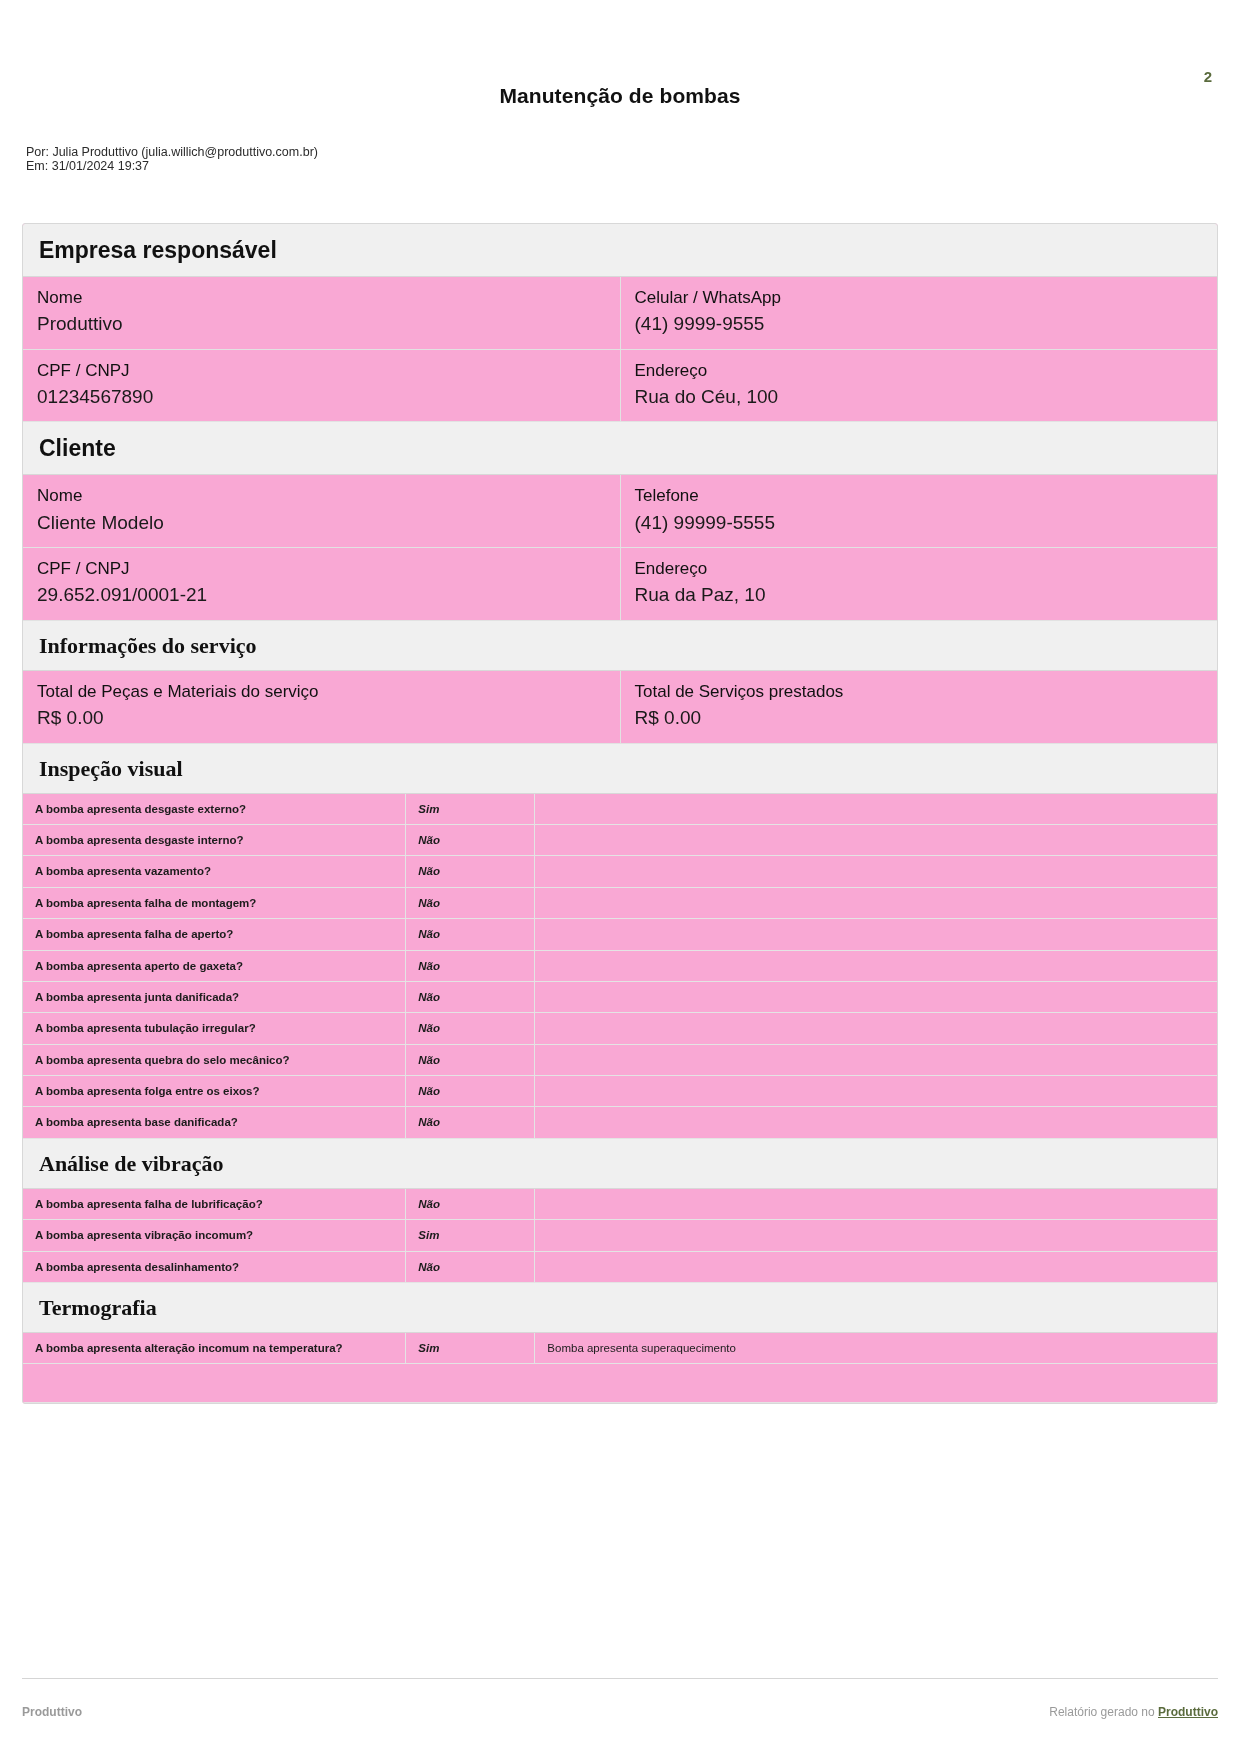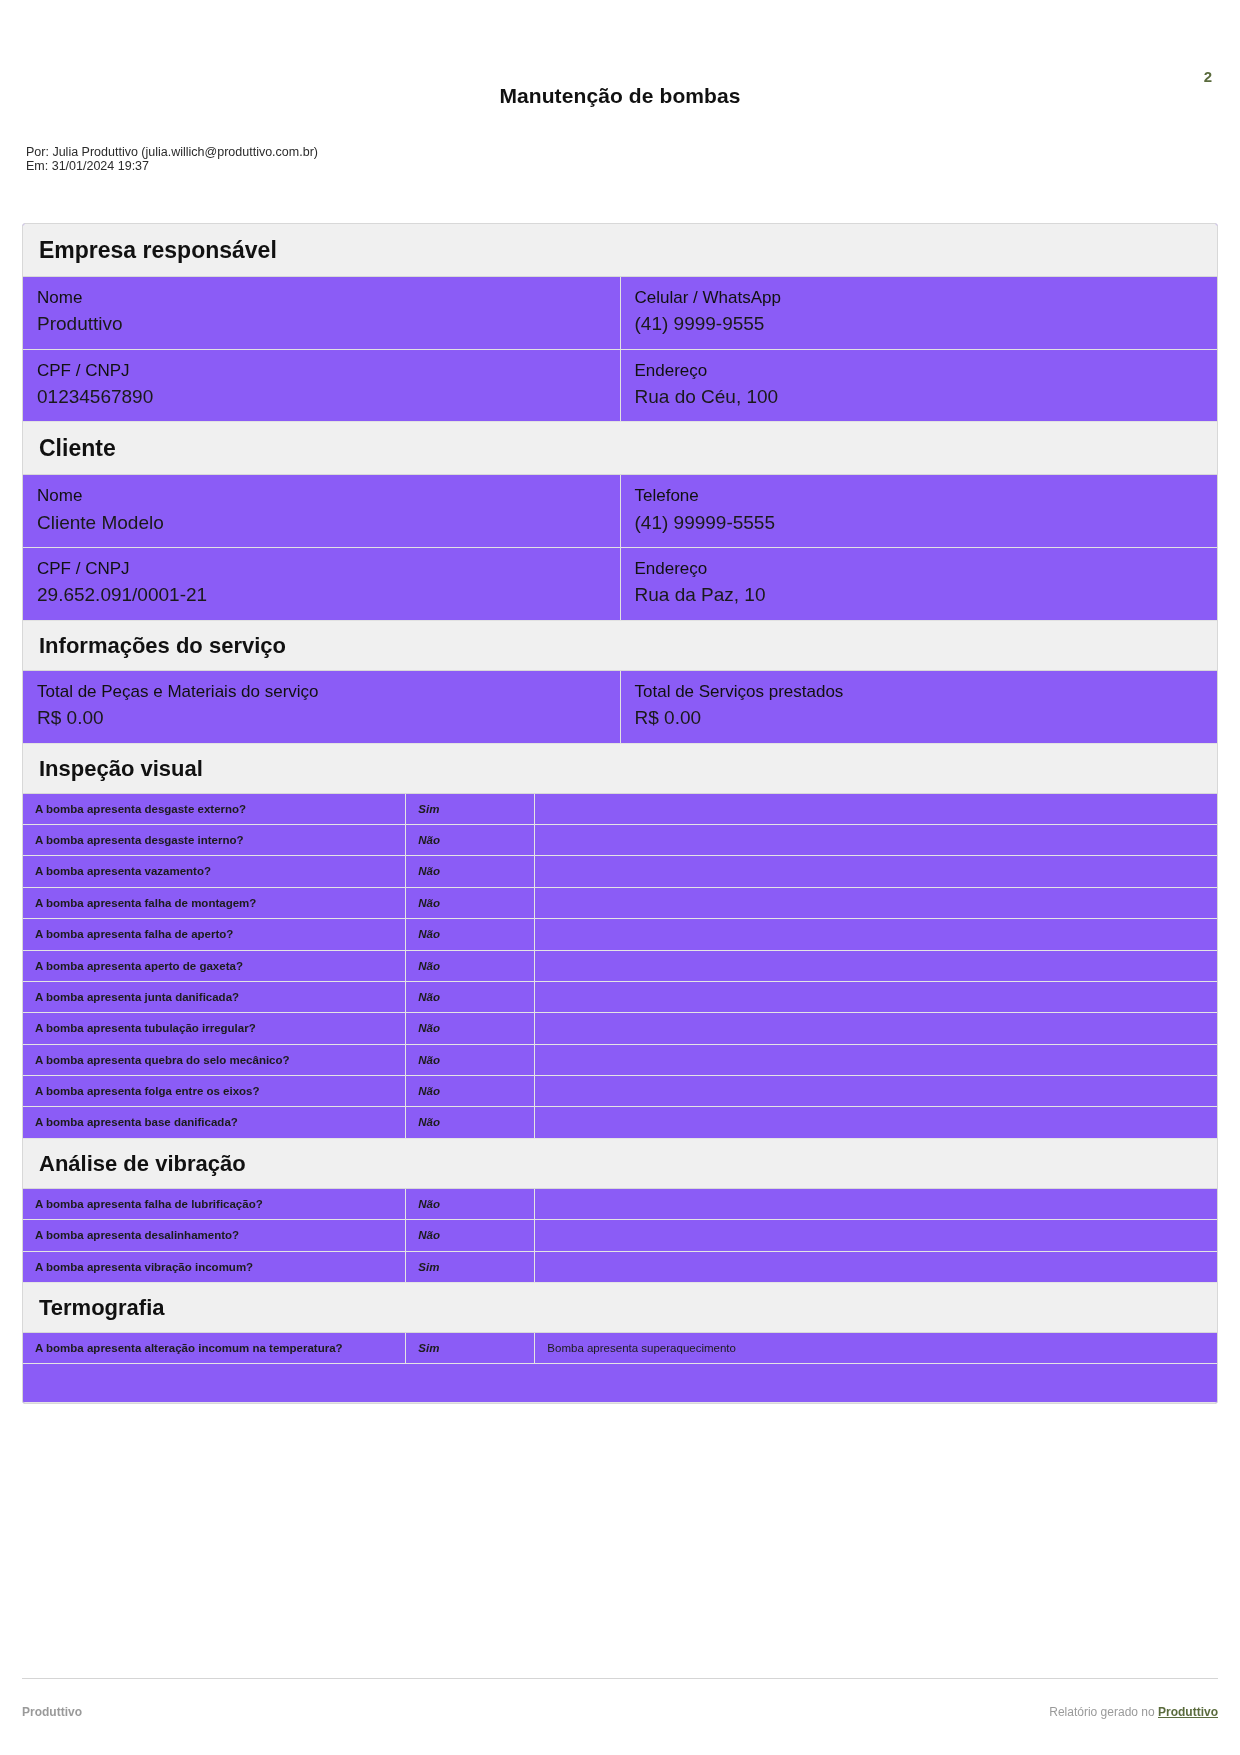--- a/index.html
+++ b/index.html
@@ -51,32 +51,32 @@
     flex-direction: column;
   }
   .meta-left { text-align: left; }
   .meta-right { text-align: right; padding-right: 260px; }
 
   
   .card {
     margin-top: 50px;
     border: 1px solid #d8d8d8;
     border-radius: 3px;
-    background: #8b5cf6;
+    background: #f9a8d4;
     overflow: hidden;
   }
   .section-head {
     background: #f0f0f0;
     border-bottom: 1px solid #d8d8d8;
     padding: 13px 16px 12px 16px;
     font-size: 23px;
     font-weight: bold;
     color: #111;
   }
-  .section-head.tight { padding: 12px 16px 11px 16px; font-size: 22px; }
+  .section-head.tight { padding: 12px 16px 11px 16px; font-size: 22px; font-family: Liberation Serif, serif; }
 
   .kv-table {
     width: 100%;
     border-collapse: collapse;
     table-layout: fixed;
   }
   .kv-table td {
     border-bottom: 1px solid #e2e2e2;
     border-right: 1px solid #e2e2e2;
     padding: 10px 14px 12px 14px;
@@ -303,27 +303,27 @@
 
     <div class="section-head tight">Análise de vibração</div>
     <table class="q-table">
       <tbody>
         <tr>
           <td class="q-text">A bomba apresenta falha de lubrificação?</td>
           <td class="q-ans">Não</td>
           <td class="q-note"></td>
         </tr>
         <tr>
-          <td class="q-text">A bomba apresenta desalinhamento?</td>
-          <td class="q-ans">Não</td>
-          <td class="q-note"></td>
-        </tr>
-        <tr>
           <td class="q-text">A bomba apresenta vibração incomum?</td>
           <td class="q-ans">Sim</td>
+          <td class="q-note"></td>
+        </tr>
+        <tr>
+          <td class="q-text">A bomba apresenta desalinhamento?</td>
+          <td class="q-ans">Não</td>
           <td class="q-note"></td>
         </tr>
       </tbody>
     </table>
 
     <div class="section-head tight">Termografia</div>
     <table class="q-table">
       <tbody>
         <tr>
           <td class="q-text">A bomba apresenta alteração incomum na temperatura?</td>

